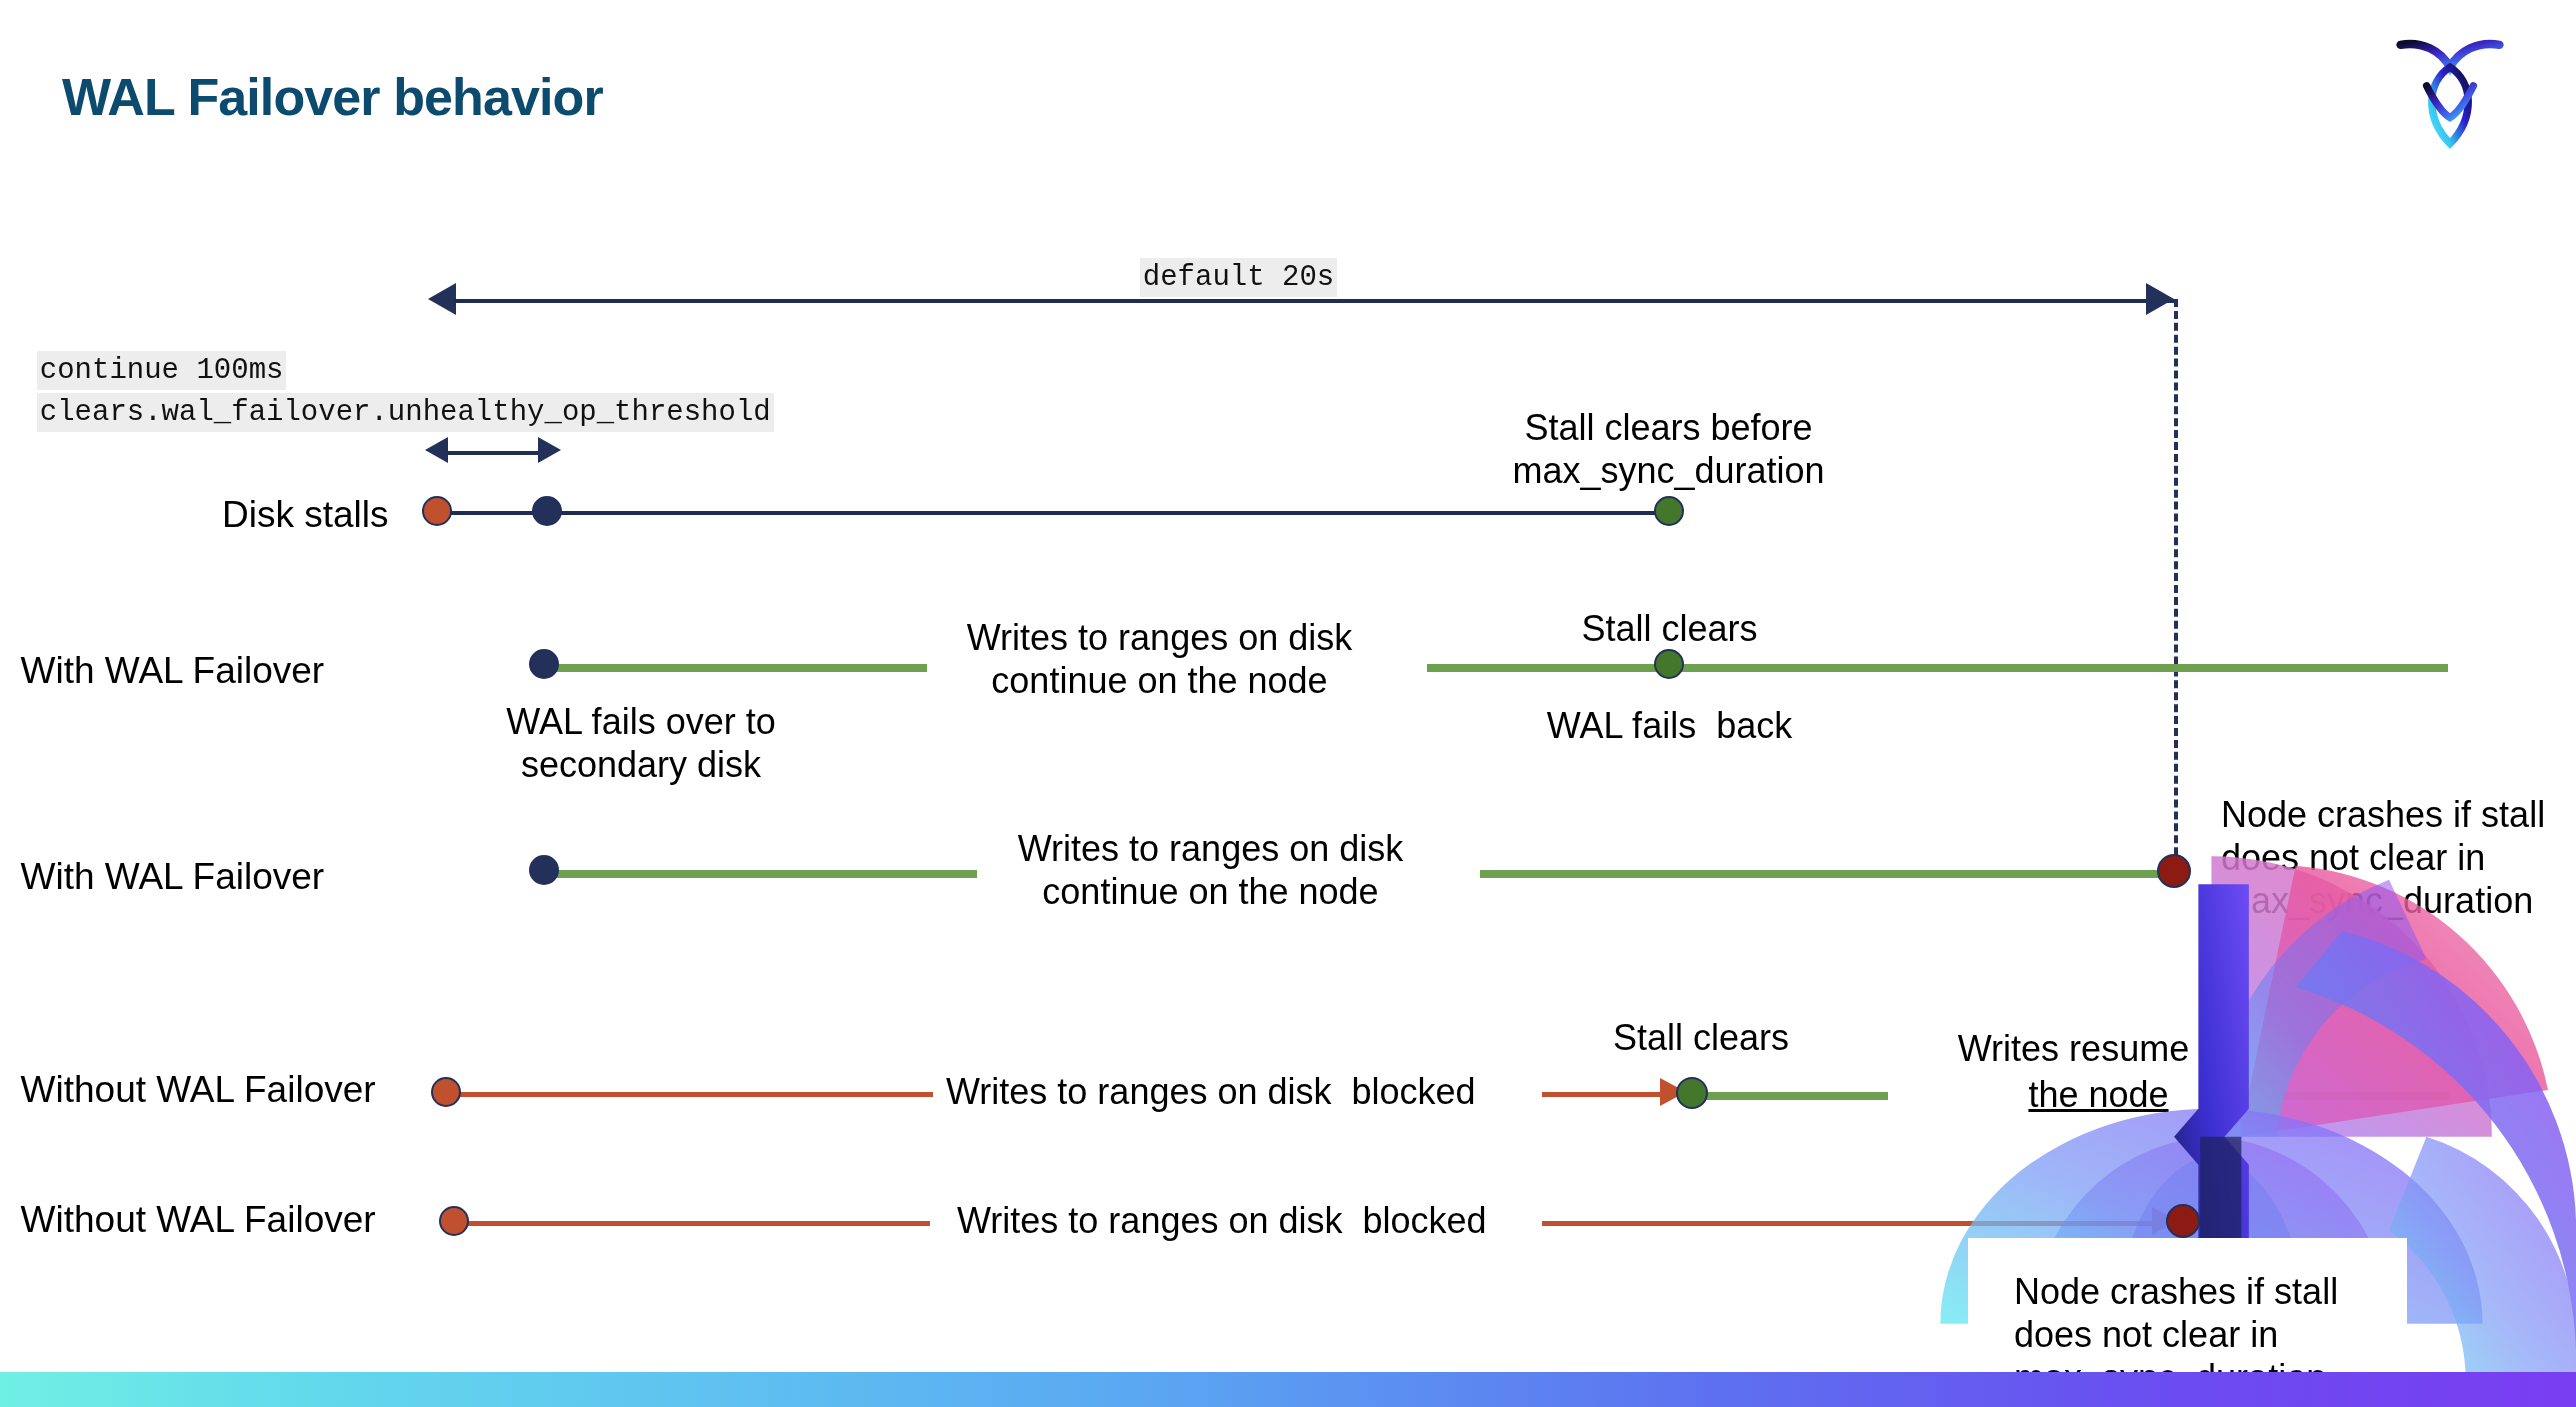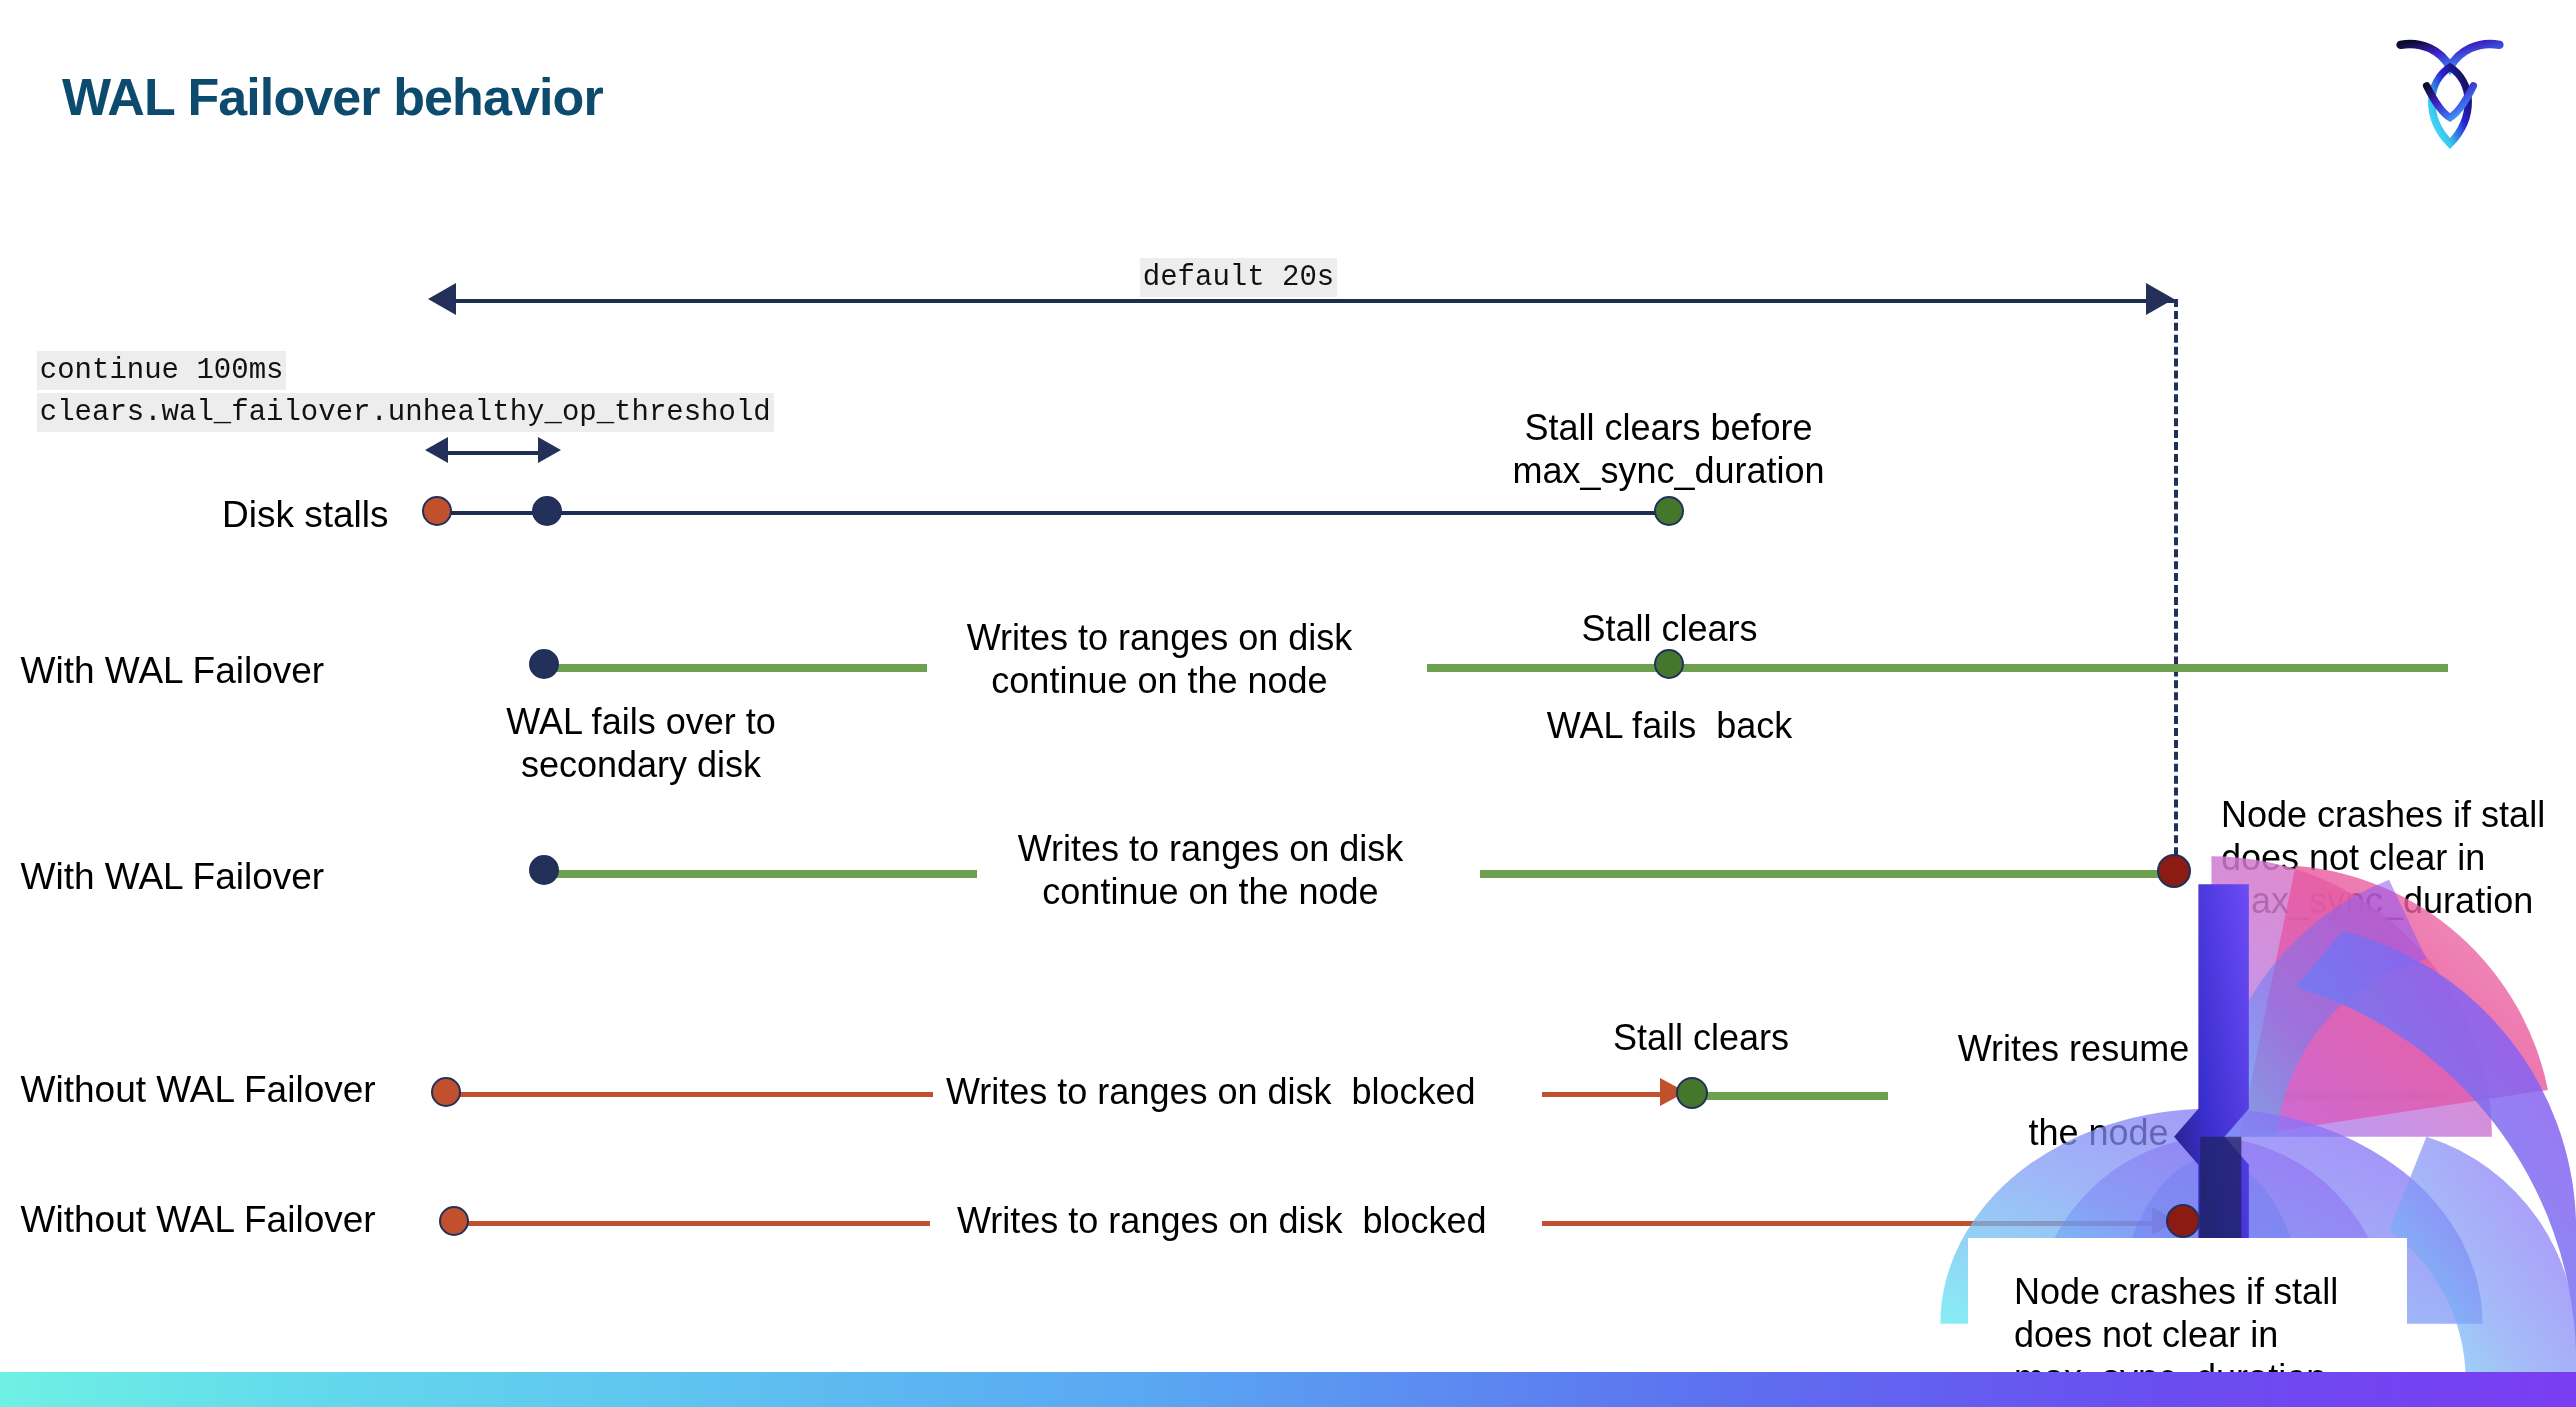--- a/index.html
+++ b/index.html
@@ -255,21 +255,21 @@
   <div class="hline green-line" style="left:2281px; top:1092px; width:168px; border-top-width:8.4px;"></div>
 
   <div class="dot dot-orange" style="left:431px; top:1077px; width:30px; height:30px;"></div>
   <div class="dot dot-green" style="left:1676px; top:1077px; width:32px; height:32px;"></div>
 
   <div class="dtext" style="left:946px; top:1071px; width:580px;">Writes to ranges on disk  blocked</div>
 
   <div class="dtext center" style="left:1542px; top:1017px; width:318px;">Stall clears</div>
 
   <div class="dtext center" style="left:1916px; top:1028px; width:365px;">Writes resume on</div>
-  <div class="dtext center" style="left:1916px; top:1112px; width:365px;">the node</div>
+  <div class="dtext center" style="left:1916px; top:1074px; width:365px;text-decoration:underline;">the node</div>
 
   <div class="row-label" style="left:20.6px; top:1201px;">Without WAL Failover</div>
 
   <div class="hline rust-line" style="left:455px; top:1221px; width:475px; border-top-width:5.6px;"></div>
   <div class="hline rust-line" style="left:1542px; top:1221px; width:626px; border-top-width:5.6px;"></div>
   <div class="arrow-head ah-right-rust" style="left:2152px; top:1207px;"></div>
 
   <div class="dot dot-orange" style="left:439px; top:1206px; width:30px; height:30px;"></div>
 
   <div class="dtext" style="left:957px; top:1200px; width:580px;">Writes to ranges on disk  blocked</div>

